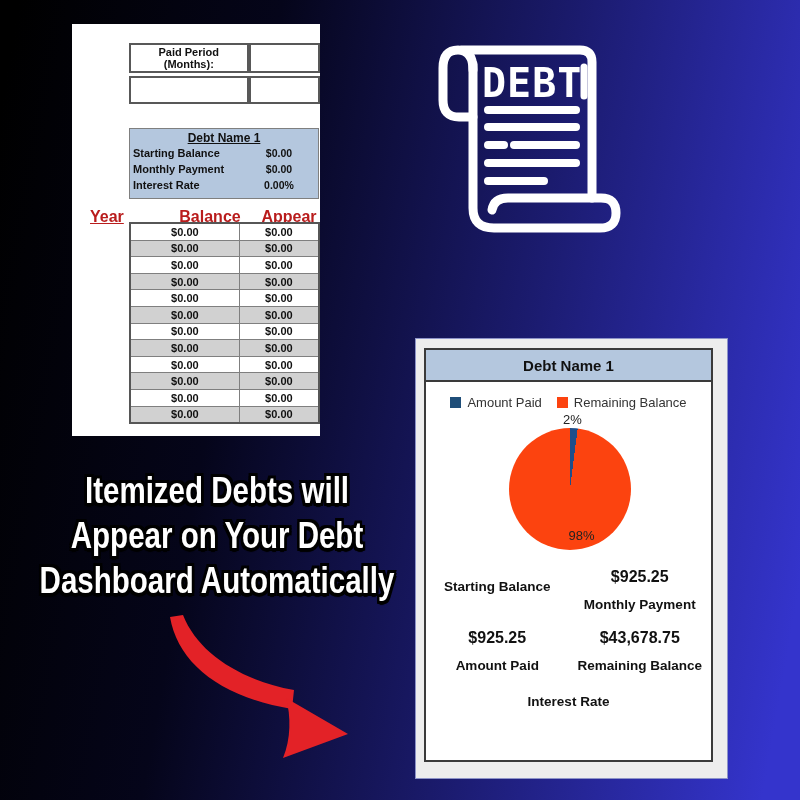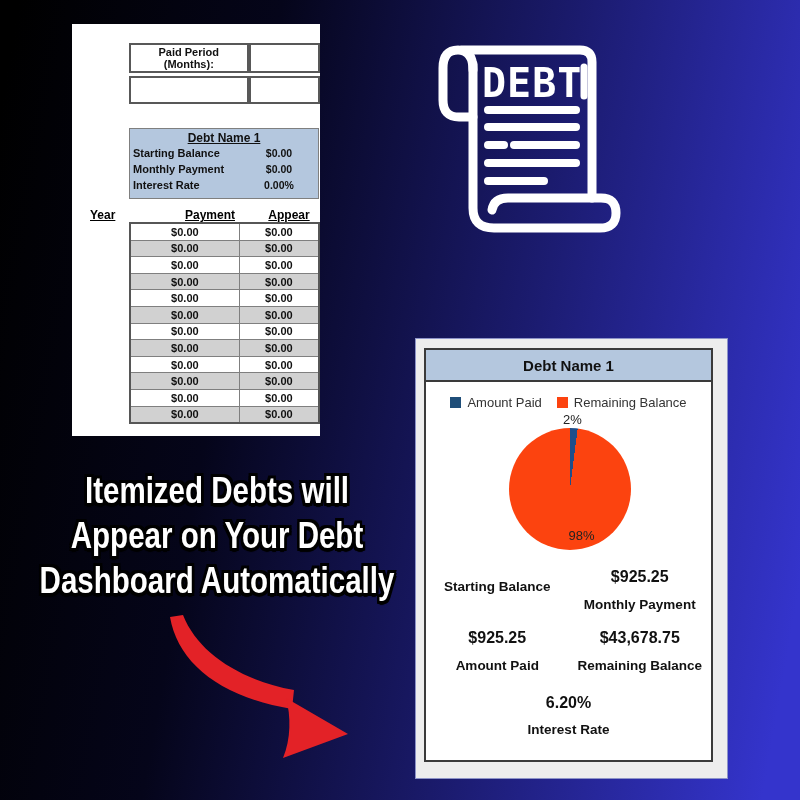--- a/index.html
+++ b/index.html
@@ -18,21 +18,21 @@
   .term-table tr:last-child td{height:22px;}
 
   .debt-box{position:absolute;left:57px;top:104px;width:190px;height:71px;background:#b4c7de;
             border:1px solid #7f7f7f;box-sizing:border-box;padding:2px 3px 0 3px;}
   .debt-box .title{text-align:center;font-size:12px;font-weight:bold;text-decoration:underline;color:#111;}
   .debt-box .row{display:flex;align-items:center;height:16px;}
   .debt-box .row .lbl{flex:1;font-size:11px;font-weight:bold;color:#111;}
   .debt-box .row .val{width:72px;text-align:center;font-size:10.5px;font-weight:bold;color:#111;}
 
   .sched-headers{position:absolute;left:0;top:184px;width:248px;height:14px;}
-  .sched-headers span{position:absolute;font-size:12px;font-weight:bold;text-decoration:underline;color:#000000;}
+  .sched-headers span{position:absolute;font-size:16px;font-weight:bold;text-decoration:underline;color:#b91c1c;}
   .h-year{left:18px;}
   .h-payment{left:90px;width:96px;text-align:center;}
   .h-balance{left:186px;width:62px;text-align:center;}
 
   .sched-table{position:absolute;left:57px;top:198px;border-collapse:collapse;}
   .sched-table td{border:1px solid #7f7f7f;font-size:11px;font-weight:bold;color:#111;
                   text-align:center;height:15.6px;padding:0;}
   .sched-table{border:2px solid #565656;}
   .sched-table tr:nth-child(even) td{background:#d1d1d1;}
   .sched-table tr:nth-child(odd) td{background:#ffffff;}
@@ -110,21 +110,21 @@
       <span class="val">$0.00</span>
     </div>
     <div class="row">
       <span class="lbl">Interest Rate</span>
       <span class="val">0.00%</span>
     </div>
   </div>
 
   <div class="sched-headers">
     <span class="h-year">Year</span>
-    <span class="h-payment">Payment</span>
+    <span class="h-payment">Balance</span>
     <span class="h-balance">Appear</span>
   </div>
 
   <table class="sched-table">
     <tbody id="sched-body">
         <tr>
           <td class="pay">$0.00</td>
           <td class="bal">$0.00</td>
         </tr>
         <tr>
@@ -241,18 +241,17 @@
         <div class="stat">
           <div class="v">$925.25</div>
           <div class="l">Amount Paid</div>
         </div>
         <div class="stat">
           <div class="v">$43,678.75</div>
           <div class="l">Remaining Balance</div>
         </div>
       </div>
       <div class="stat-footer">
-        <div class="v">6.20%</div>
         <div class="l">Interest Rate</div>
       </div>
     </div>
   </div>
 </div>
 
 </body></html>

